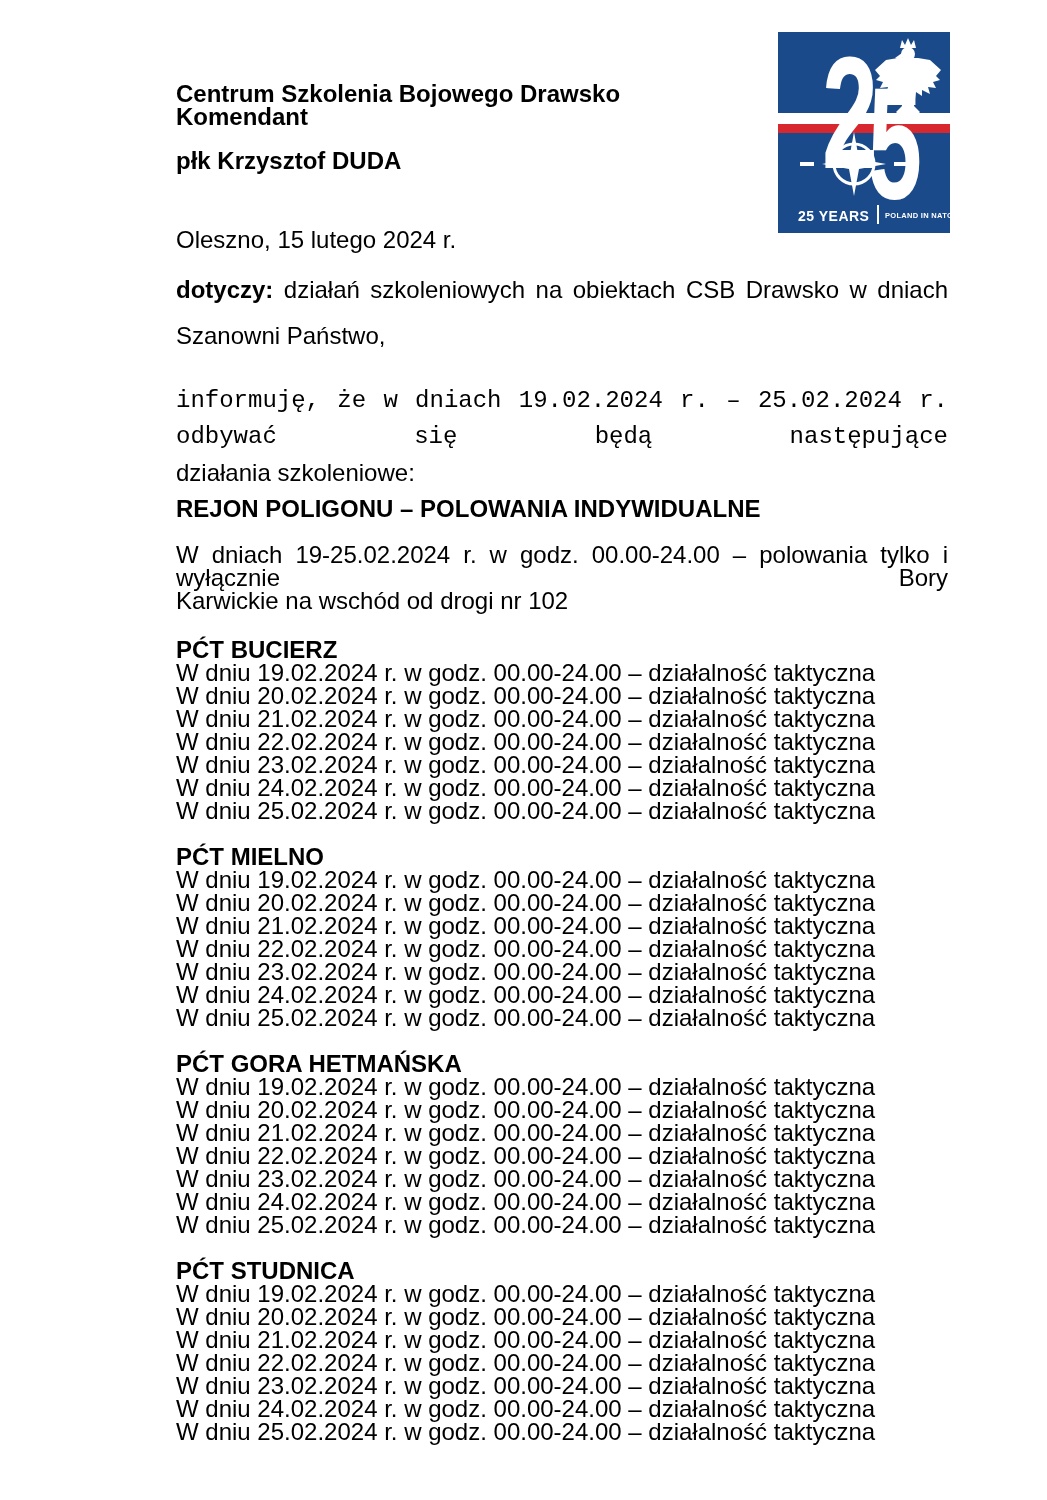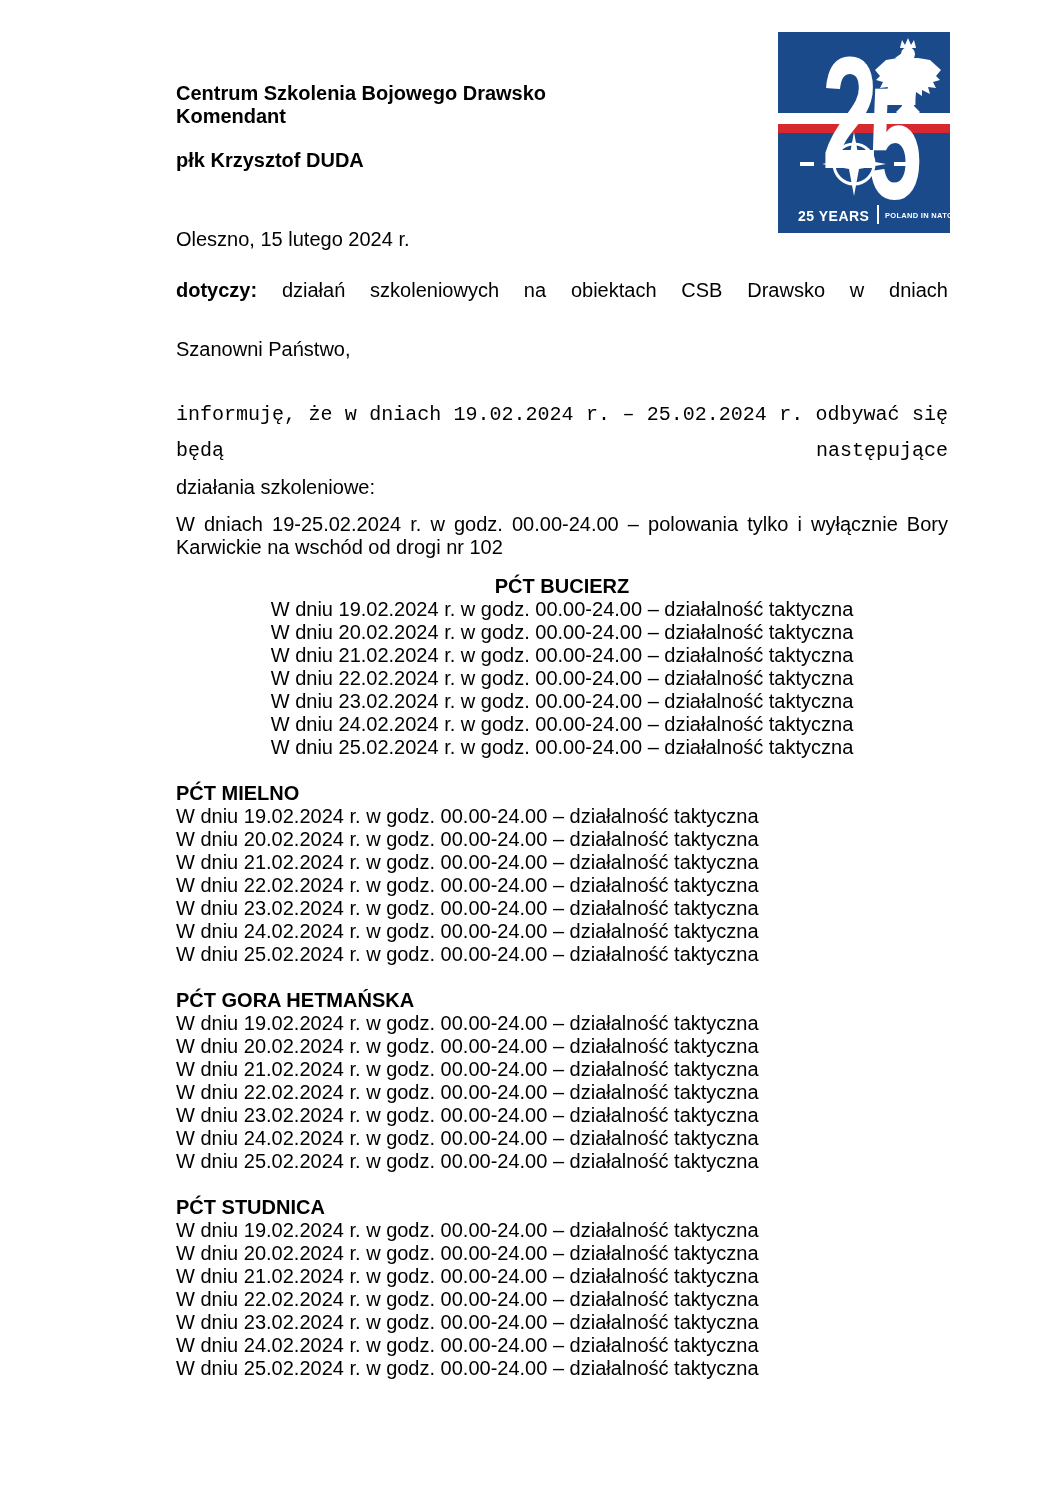--- a/index.html
+++ b/index.html
@@ -4,40 +4,40 @@
 <style>
   html,body{margin:0;padding:0;}
   body{
     width:1047px;height:1500px;background:#ffffff;position:relative;
     font-family:"Liberation Sans", sans-serif;color:#000;
     -webkit-font-smoothing:antialiased;
   }
   .page{position:absolute;inset:0;background:#fff;overflow:hidden;}
 
   
-  .doc{position:absolute;left:176px;top:82px;width:772px;font-size:20px;line-height:23px;}
+  .doc{position:absolute;left:176px;top:82px;width:772px;font-size:24px;line-height:23px;}
   .b{font-weight:bold;}
 
   .commander{margin-top:21px;}
   .place-date{margin-top:56px;}
 
   .subject-l1{margin-top:21px;line-height:36px;text-align:justify;text-align-last:justify;}
   .subject-l2{line-height:36px;}
 
-  .salutation{margin-top:30px;}
+  .salutation{margin-top:16px;}
 
   .intro-l1{margin-top:36px;line-height:36px;text-align:justify;text-align-last:justify;font-family:Liberation Mono, monospace;}
   .intro-l2{line-height:36px;}
   .region-heading{line-height:36px;font-weight:bold;}
 
-  .note-l1{margin-top:8px;text-align:justify;text-align-last:justify;}
+  .note-l1{margin-top:16px;text-align:justify;text-align-last:justify;}
   .note-l2{}
 
   .sec{margin-top:23px;}
-  .sec.first{margin-top:16px;text-align:center;}
+  .sec.first{margin-top:26px;}
   .sec-title{font-weight:bold;}
 
   
   .logo{position:absolute;left:778px;top:32px;width:172px;height:201px;}
 </style>
 </head>
 <body>
 
 <div class="page">
 
@@ -77,20 +77,21 @@
 
     <div class="place-date">Oleszno, 15 lutego 2024 r.</div>
 
     <div class="subject-l1"><span class="b">dotyczy:</span> <span>działań szkoleniowych na obiektach CSB Drawsko w dniach</span></div>
 
     <div class="salutation">Szanowni Państwo,</div>
 
     <div class="intro-l1">informuję, że w dniach 19.02.2024 r. – 25.02.2024 r. odbywać się będą następujące</div>
     <div class="intro-l2">działania szkoleniowe:</div>
 
+    <div class="region-heading">REJON POLIGONU – POLOWANIA INDYWIDUALNE</div>
 
     <div class="note-l1">W dniach 19-25.02.2024 r. w godz. 00.00-24.00 – polowania tylko i wyłącznie Bory</div>
     <div class="note-l2">Karwickie na wschód od drogi nr 102</div>
 
     <div class="sec first">
       <div class="sec-title">PĆT BUCIERZ</div>
       <div>W dniu 19.02.2024 r. w godz. 00.00-24.00 – działalność taktyczna</div>
       <div>W dniu 20.02.2024 r. w godz. 00.00-24.00 – działalność taktyczna</div>
       <div>W dniu 21.02.2024 r. w godz. 00.00-24.00 – działalność taktyczna</div>
       <div>W dniu 22.02.2024 r. w godz. 00.00-24.00 – działalność taktyczna</div>

